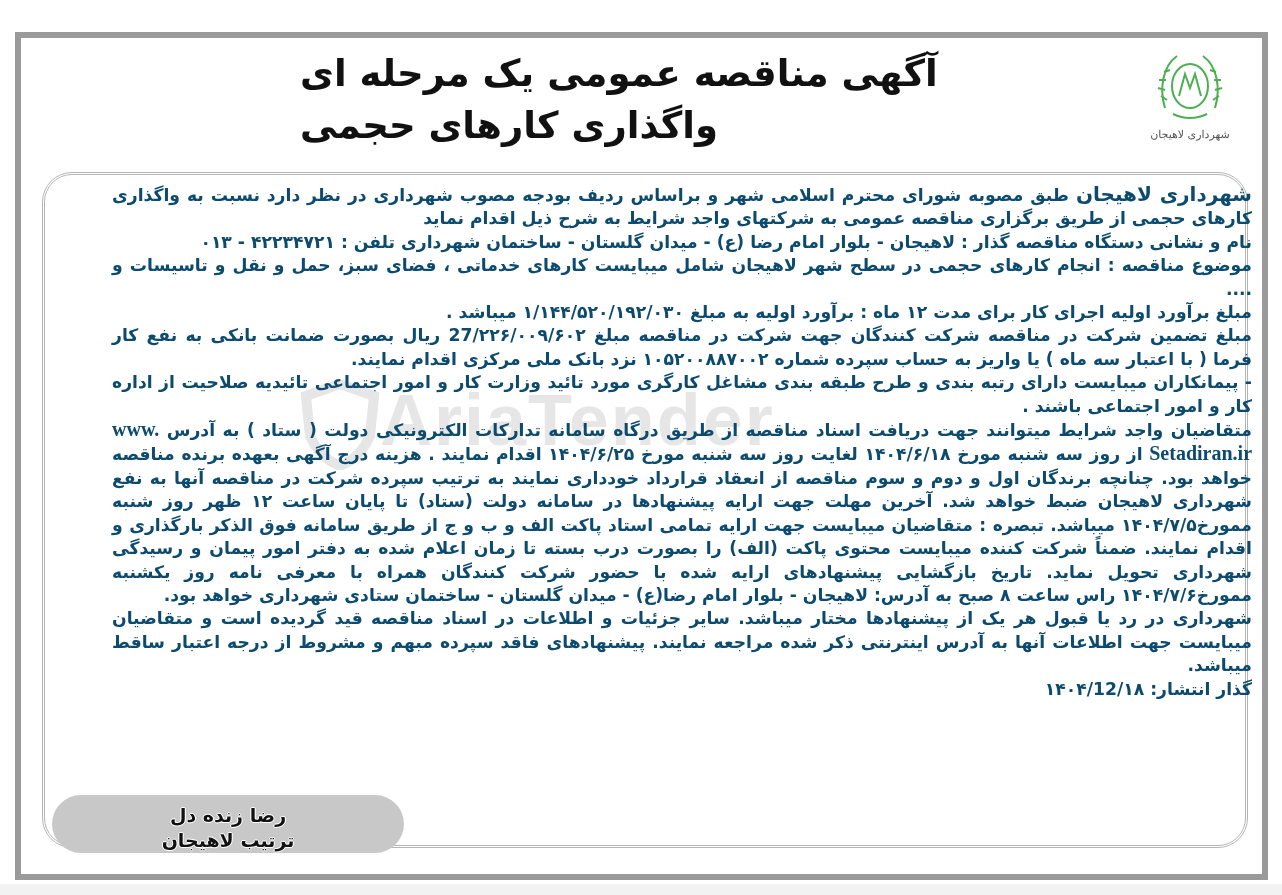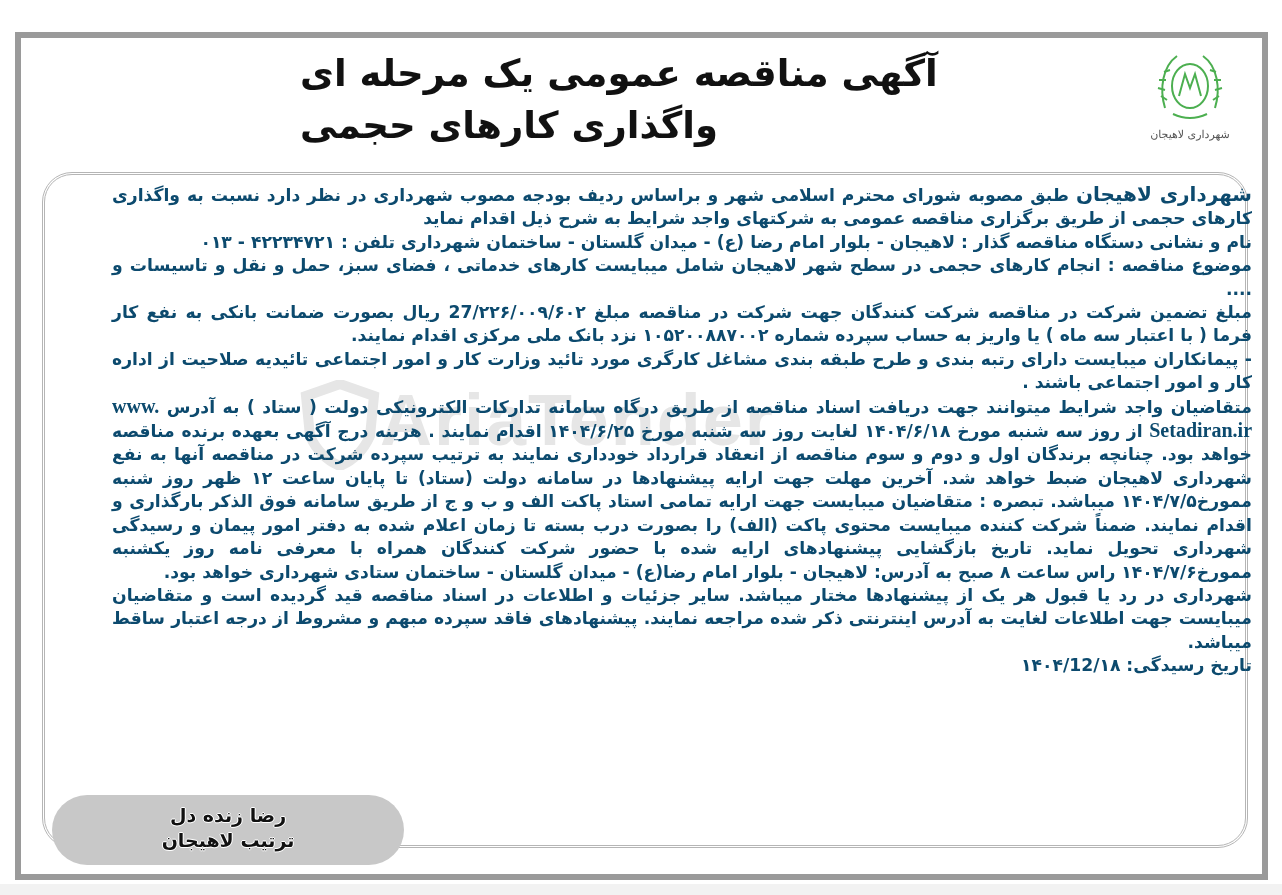--- a/index.html
+++ b/index.html
@@ -42,21 +42,21 @@
       direction: rtl; text-align: justify;
       font-family: "DejaVu Sans", sans-serif; font-weight: bold;
       font-size: 17.2px; line-height: 23.4px; color: #0c4a6e;
       z-index: 1;
       margin-left: 40px;
     }
     .body-text p { margin: 0; }
     .lead { font-size: 20px; }
     .url { font-family: "Liberation Serif", serif; font-size: 20px; direction: ltr; unicode-bidi: embed; }
     .signature {
-      position: absolute; left: 52px; top: 795px; width: 352px; height: 70px;
+      position: absolute; left: 52px; top: 795px; width: 352px; height: 58px;
       background: #c8c8c8; border-radius: 36px;
       text-align: center; direction: rtl;
       font-family: "DejaVu Sans", sans-serif; font-weight: bold;
       font-size: 19px; line-height: 25px; color: #111;
       padding-top: 8px; box-sizing: border-box;
       text-shadow: 1px 0 #fff, -1px 0 #fff, 0 1px #fff, 0 -1px #fff;
     }
     .bottom-strip {
       position: absolute; left: 0; top: 884px; width: 1282px; height: 11px; background: #f2f2f2;
     }
@@ -92,25 +92,26 @@
   <path d="M40 4 L74 16 L70 56 Q60 78 40 86 Q20 78 10 56 L6 16 Z" fill="none" stroke="#e6e6e6" stroke-width="10"></path>
 </svg>
 <div class="watermark">
   <span style="margin-left:90px">AriaTender</span>
 </div>
 
 <div class="body-text">
   <p><span class="lead">شهرداری لاهیجان</span><span> طبق مصوبه شورای محترم اسلامی شهر و براساس ردیف بودجه مصوب شهرداری در نظر دارد نسبت به واگذاری کارهای حجمی از طریق برگزاری مناقصه عمومی به شرکتهای واجد شرایط به شرح ذیل اقدام نماید</span></p>
   <p>نام و نشانی دستگاه مناقصه گذار : لاهیجان - بلوار امام رضا (ع) - میدان گلستان - ساختمان شهرداری تلفن : ۴۲۲۳۴۷۲۱ - ۰۱۳</p>
   <p>موضوع مناقصه : انجام کارهای حجمی در سطح شهر لاهیجان شامل میبایست کارهای خدماتی ، فضای سبز، حمل و نقل و تاسیسات و ....</p>
+  <p>مبلغ برآورد اولیه اجرای کار برای مدت ۱۲ ماه : برآورد اولیه به مبلغ ۱/۱۴۴/۵۲۰/۱۹۲/۰۳۰ میباشد .</p>
   <p>مبلغ تضمین شرکت در مناقصه شرکت کنندگان جهت شرکت در مناقصه مبلغ 27/۲۲۶/۰۰۹/۶۰۲ ریال بصورت ضمانت بانکی به نفع کار فرما ( با اعتبار سه ماه ) یا واریز به حساب سپرده شماره ۱۰۵۲۰۰۸۸۷۰۰۲ نزد بانک ملی مرکزی اقدام نمایند.</p>
   <p>- پیمانکاران میبایست دارای رتبه بندی و طرح طبقه بندی مشاغل کارگری مورد تائید وزارت کار و امور اجتماعی تائیدیه صلاحیت از اداره کار و امور اجتماعی باشند .</p>
   <p><span>متقاضیان واجد شرایط میتوانند جهت دریافت اسناد مناقصه از طریق درگاه سامانه تدارکات الکترونیکی دولت ( ستاد ) به آدرس</span> <span class="url">www. Setadiran.ir</span><span> از روز سه شنبه مورخ ۱۴۰۴/۶/۱۸ لغایت روز سه شنبه مورخ ۱۴۰۴/۶/۲۵ اقدام نمایند . هزینه درج آگهی بعهده برنده مناقصه خواهد بود. چنانچه برندگان اول و دوم و سوم مناقصه از انعقاد قرارداد خودداری نمایند به ترتیب سپرده شرکت در مناقصه آنها به نفع شهرداری لاهیجان ضبط خواهد شد. آخرین مهلت جهت ارایه پیشنهادها در سامانه دولت (ستاد) تا پایان ساعت ۱۲ ظهر روز شنبه ممورخ۱۴۰۴/۷/۵ میباشد. تبصره : متقاضیان میبایست جهت ارایه تمامی استاد پاکت الف و ب و ج  از طریق سامانه فوق الذکر بارگذاری و اقدام نمایند. ضمناً شرکت کننده میبایست محتوی پاکت (الف) را بصورت درب بسته تا زمان اعلام شده به دفتر امور پیمان و رسیدگی شهرداری تحویل نماید. تاریخ بازگشایی پیشنهادهای ارایه شده با حضور شرکت کنندگان همراه با معرفی نامه روز یکشنبه ممورخ۱۴۰۴/۷/۶ راس ساعت ۸ صبح به آدرس: لاهیجان - بلوار امام رضا(ع) - میدان گلستان - ساختمان ستادی شهرداری خواهد بود.</span></p>
-  <p>شهرداری در رد یا قبول هر یک از پیشنهادها مختار میباشد. سایر جزئیات و اطلاعات در اسناد مناقصه قید گردیده است و متقاضیان میبایست جهت اطلاعات لغایت به آدرس اینترنتی ذکر شده مراجعه نمایند. پیشنهادهای فاقد سپرده مبهم و مشروط از درجه اعتبار ساقط میباشد.</p>
-  <p><span>تاریخ رسیدگی: </span><span>۱۴۰۴/12/۱۸</span></p>
+  <p>شهرداری در رد یا قبول هر یک از پیشنهادها مختار میباشد. سایر جزئیات و اطلاعات در اسناد مناقصه قید گردیده است و متقاضیان میبایست جهت اطلاعات آنها به آدرس اینترنتی ذکر شده مراجعه نمایند. پیشنهادهای فاقد سپرده مبهم و مشروط از درجه اعتبار ساقط میباشد.</p>
+  <p><span>گذار انتشار: </span><span>۱۴۰۴/12/۱۸</span></p>
 </div>
 
 <div class="signature">
   <div>رضا زنده دل</div>
   <div>ترتیب لاهیجان</div>
 </div>
 
 <div class="bottom-strip"></div>
 
 </body></html>

